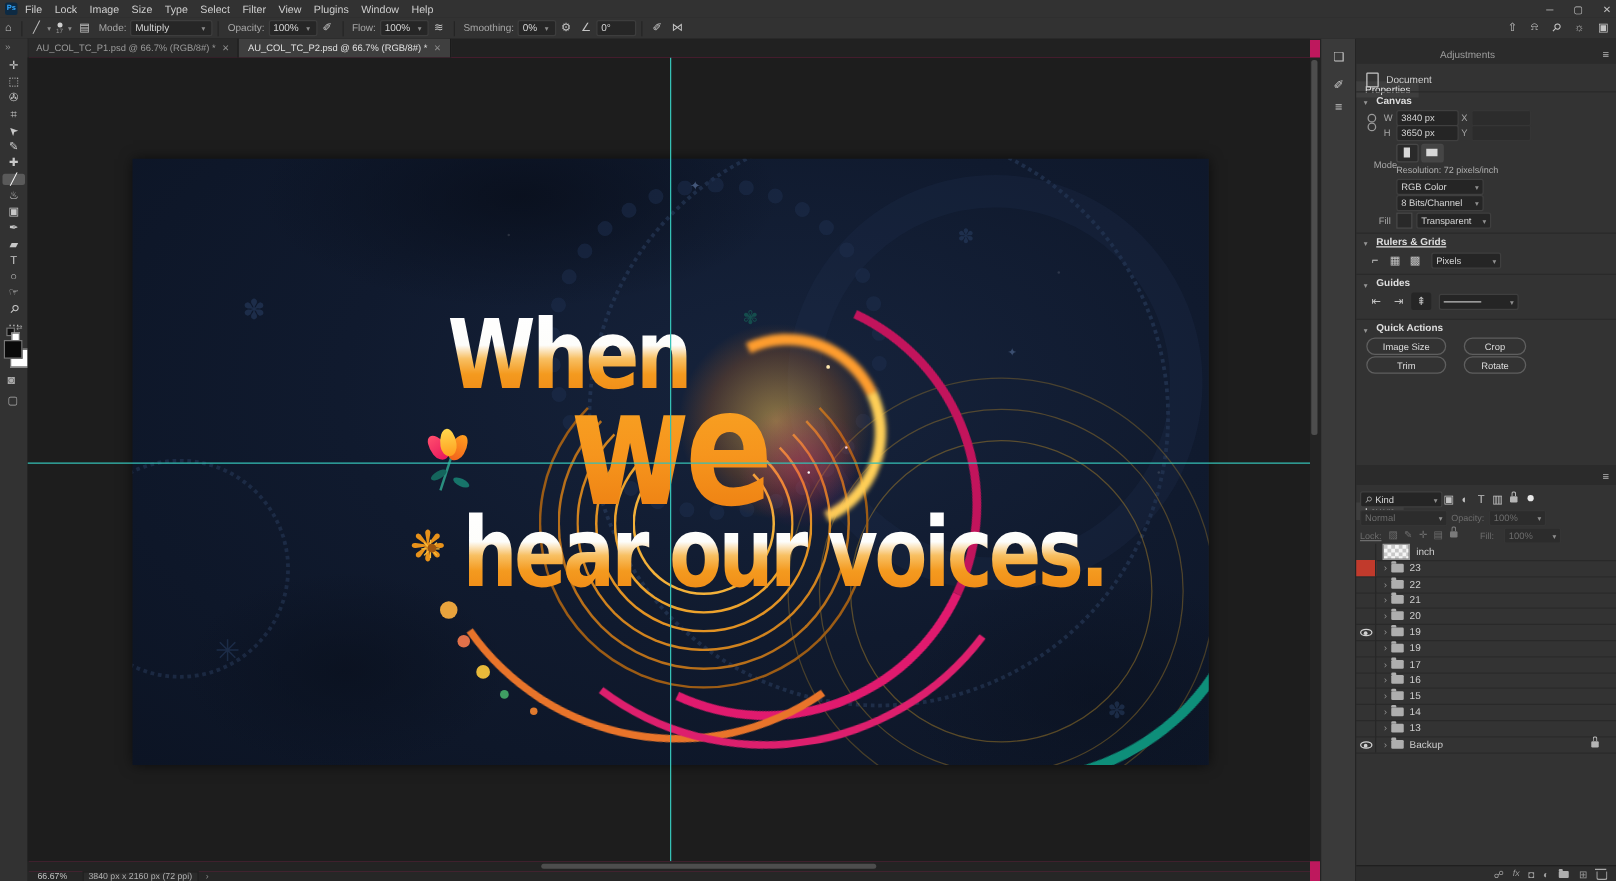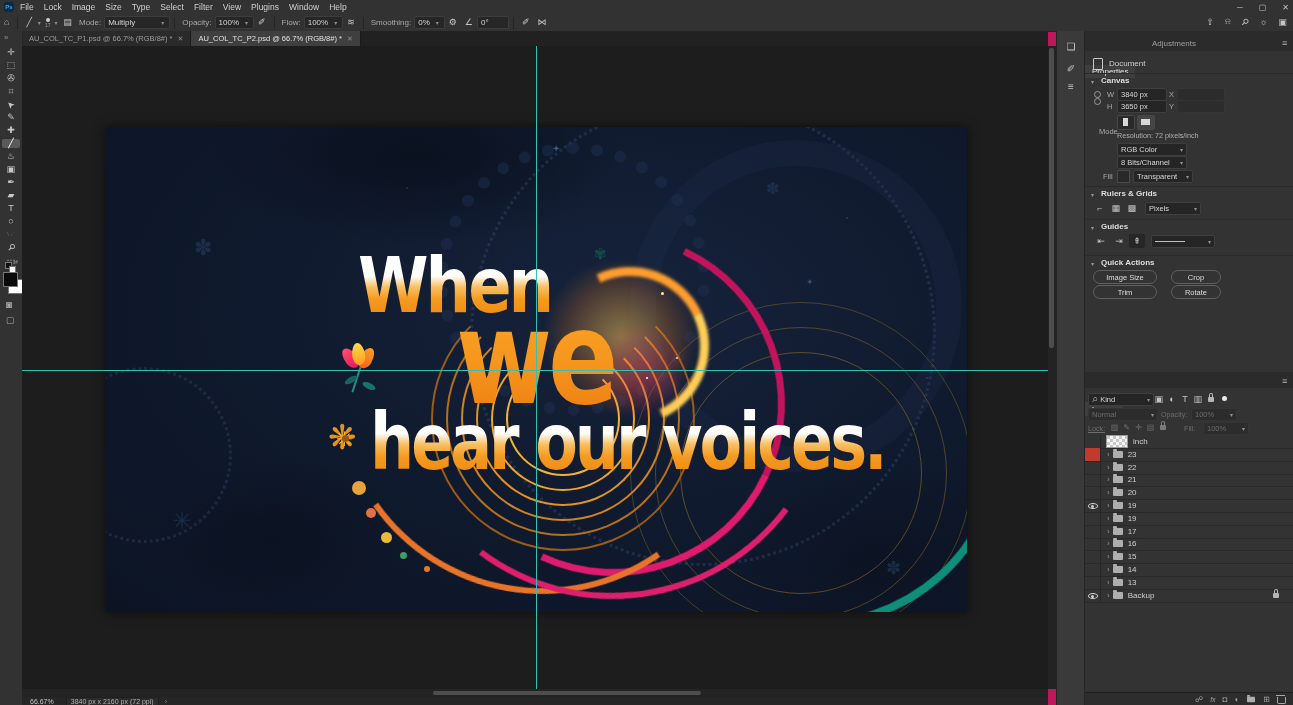--- a/index.html
+++ b/index.html
@@ -363,21 +363,21 @@
         <span class="crt">▾</span>
     </div>
     <span class="lbl" style="left:18px;top:141px;" data-name="fill-label">Fill</span>
     <div class="swatchbox" style="left:32px;top:139px;" data-name="fill-swatch"></div>
     <div class="fld" style="left:48px;top:139px;width:52px;" data-name="fill-select">
       <span>Transparent</span>
         <span class="crt">▾</span>
     </div>
     <div class="divider" style="top:155px;" data-name="divider"></div>
     <span class="chev" style="left:6px;top:160px;" data-name="chevron-down-icon">▾</span>
-    <span class="sect-hdr" style="left:16px;top:158px;" data-name="rulers-grids-section-header">Rulers &amp; Grids</span>
+    <span class="sect-hdr" style="left:16px;top:158px;text-decoration:underline;" data-name="rulers-grids-section-header">Rulers &amp; Grids</span>
     <div class="icobtn" style="left:8px;top:170px;width:14px;height:13px;" data-name="ruler-icon">⌐</div>
     <div class="icobtn" style="left:24px;top:170px;width:14px;height:13px;" data-name="grid-icon">▦</div>
     <div class="icobtn" style="left:40px;top:170px;width:14px;height:13px;" data-name="grid-snap-icon">▩</div>
     <div class="fld" style="left:60px;top:171px;width:48px;" data-name="units-select">
       <span>Pixels</span>
         <span class="crt">▾</span>
     </div>
     <div class="divider" style="top:188px;" data-name="divider"></div>
     <span class="chev" style="left:6px;top:193px;" data-name="chevron-down-icon">▾</span>
     <span class="sect-hdr" style="left:16px;top:191px;" data-name="guides-section-header">Guides</span>

